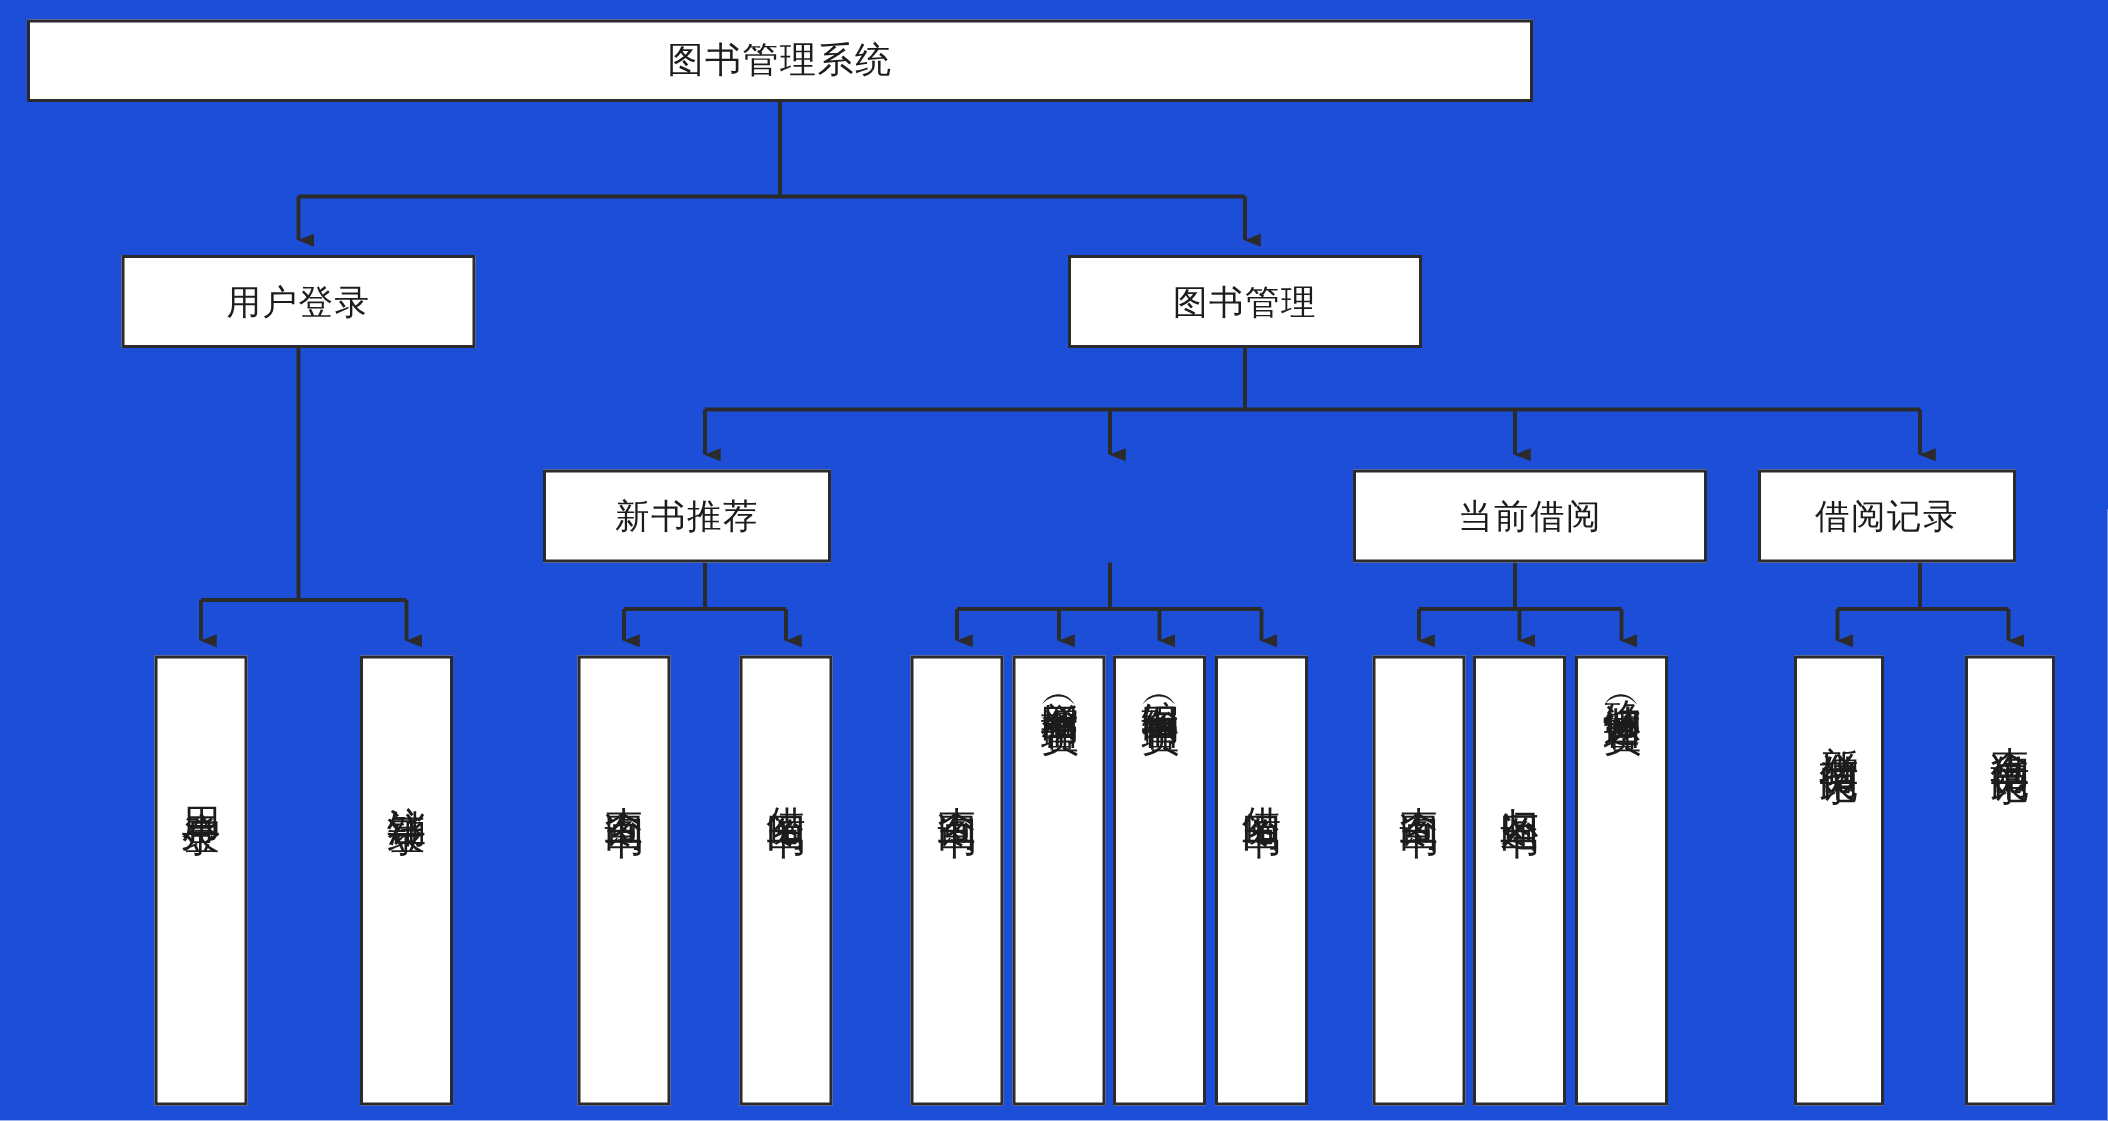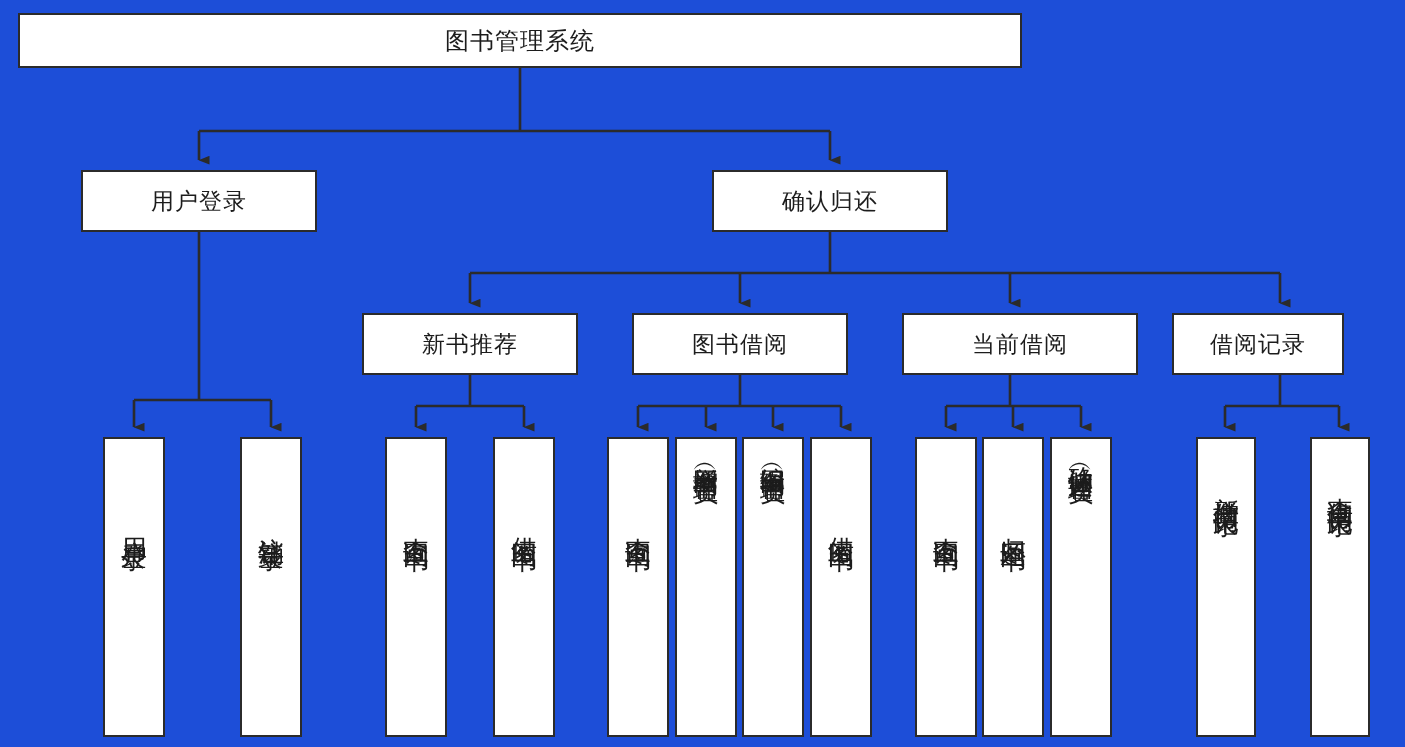--- a/index.html
+++ b/index.html
@@ -106,28 +106,25 @@
   </svg>
 
   <div class="node root horiz" style="left:18px;top:13px;width:1004px;height:55px;">
     <span class="lbl">图书管理系统</span>
   </div>
 
   <div class="node horiz" style="left:81px;top:170px;width:236px;height:62px;">
     <span class="lbl">用户登录</span>
   </div>
   <div class="node horiz" style="left:712px;top:170px;width:236px;height:62px;">
-    <span class="lbl">确认归还</span>
+    <span class="lbl">图书管理</span>
   </div>
 
-  <div class="node horiz" style="left:362px;top:313px;width:216px;height:62px;">
+  <div class="node horiz" style="left:362px;top:313px;width:192px;height:62px;">
     <span class="lbl">新书推荐</span>
-  </div>
-  <div class="node horiz" style="left:632px;top:313px;width:216px;height:62px;">
-    <span class="lbl">图书借阅</span>
   </div>
   <div class="node horiz" style="left:902px;top:313px;width:236px;height:62px;">
     <span class="lbl">当前借阅</span>
   </div>
   <div class="node horiz" style="left:1172px;top:313px;width:172px;height:62px;">
     <span class="lbl">借阅记录</span>
   </div>
 
   <div class="node vert" style="left:103px;top:437px;width:62px;height:300px;padding-top:78px;">
     <span class="lbl">用户登录</span>

